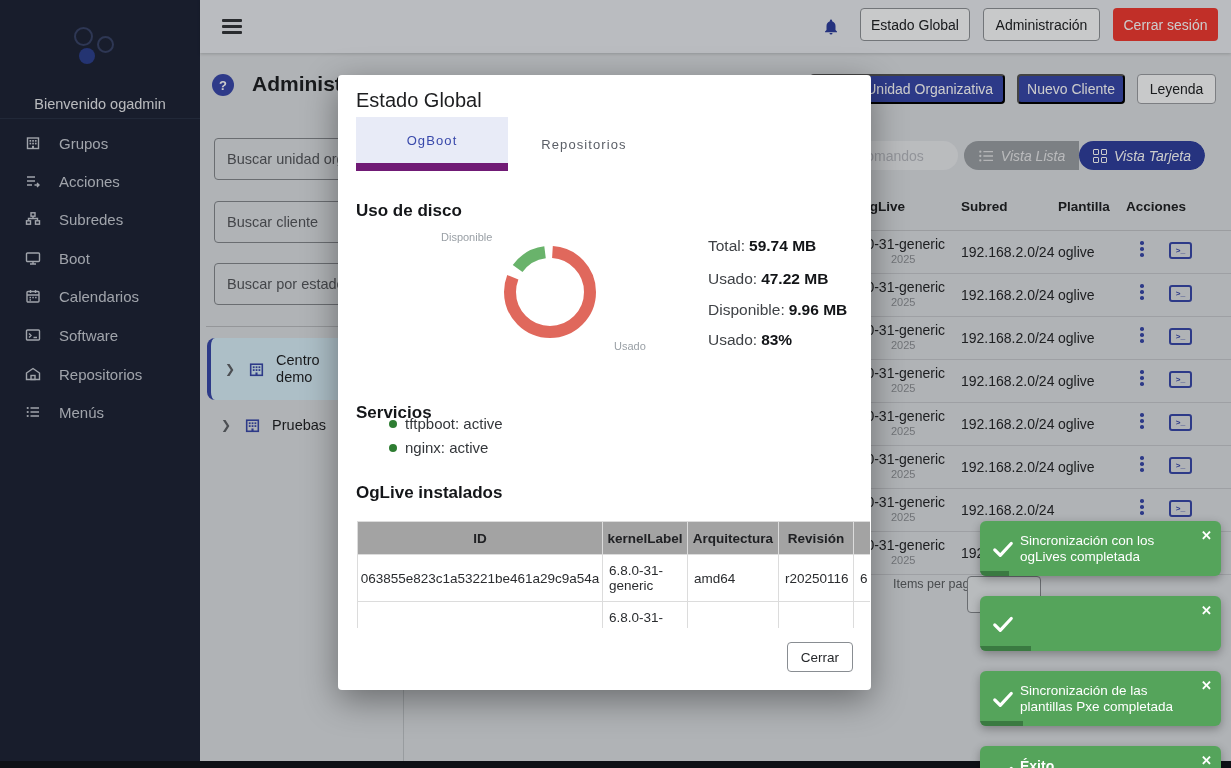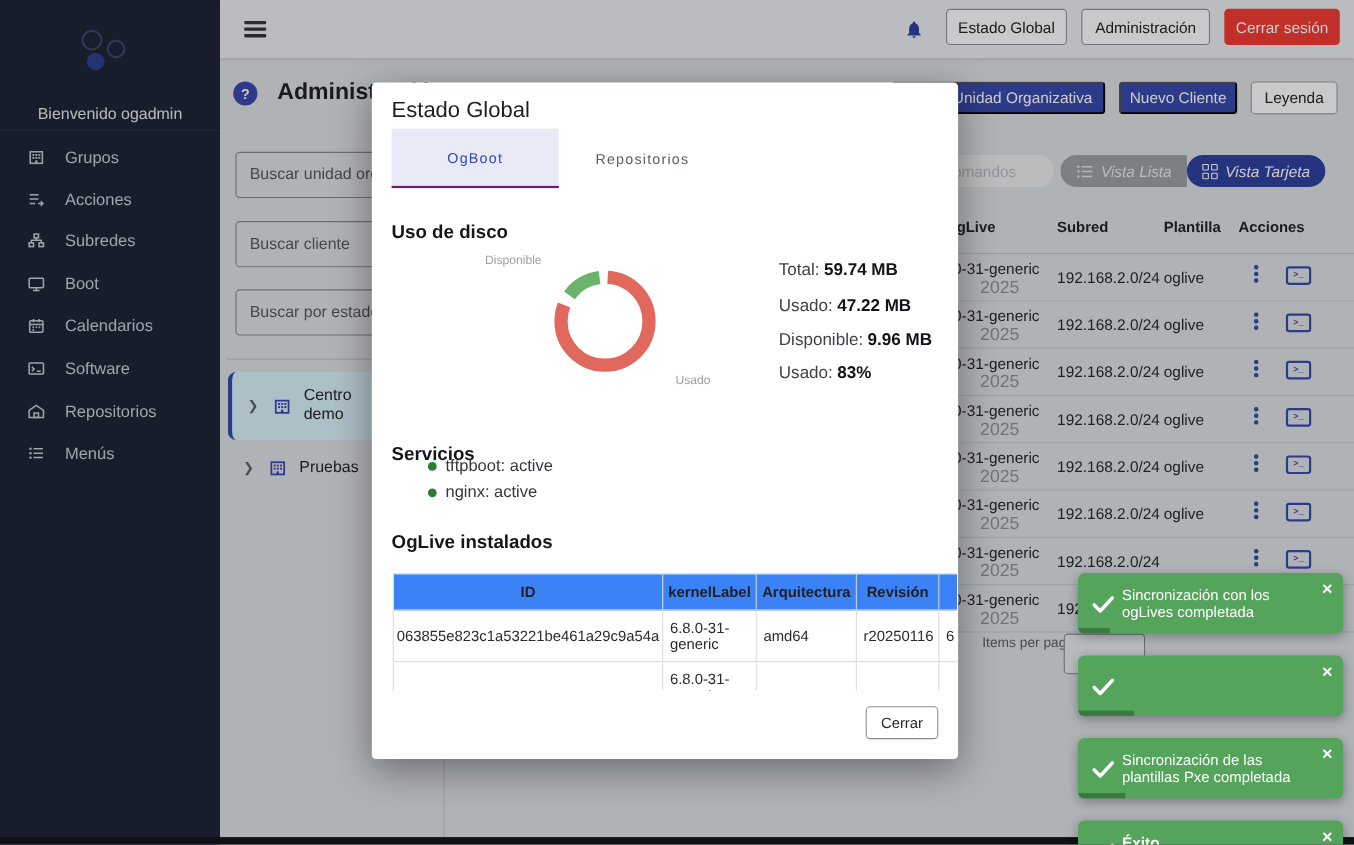--- a/index.html
+++ b/index.html
@@ -56,52 +56,52 @@
   .tree-lbl{margin-left:10px;font-size:14.5px;color:#1f2124;line-height:17px;}
 
   .vdiv{position:absolute;left:403px;top:126px;width:1px;height:635px;background:#bfc3c7;z-index:2;}
 
   
   .thead{position:absolute;left:403px;top:186px;right:0;height:44px;border-bottom:1px solid #c2c5c9;z-index:2;font-weight:bold;font-size:13.5px;color:#212326;}
   .thead span{position:absolute;top:13px;}
   .rows{position:absolute;left:403px;top:230px;right:0;height:344px;z-index:2;}
   .trow{position:absolute;left:0;right:0;height:43px;border-bottom:1px solid #c6c9cd;}
   .tr-k{position:absolute;right:286px;top:6px;font-size:14px;color:#26282b;white-space:nowrap;}
-  .tr-d{position:absolute;left:488px;top:23px;font-size:16px;color:#8d9196;white-space:nowrap;}
+  .tr-d{position:absolute;left:488px;top:23px;font-size:11px;color:#8d9196;white-space:nowrap;}
   .tr-s{position:absolute;left:558px;top:14px;font-size:14px;color:#26282b;}
   .tr-p{position:absolute;left:655px;top:14px;font-size:14px;color:#26282b;}
   .kebab{position:absolute;left:733px;top:11px;width:12px;cursor:pointer;}
   .kebab i{display:block;width:3.5px;height:3.5px;background:#3949ab;border-radius:50%;margin:0 auto 2.5px;}
   .termbtn{position:absolute;left:766px;top:12px;width:23px;height:17px;border:2px solid #3949ab;border-radius:3px;
            color:#3949ab;font-size:8px;font-weight:bold;font-family:"Liberation Mono",monospace;
            display:flex;align-items:center;justify-content:center;cursor:pointer;box-sizing:border-box;}
   .paginator{position:absolute;left:893px;top:577px;font-size:12.5px;color:#5c6063;z-index:2;}
   .pagesel{position:absolute;left:967px;top:576px;width:72px;height:35px;border:1px solid #85898e;border-radius:4px;z-index:2;background:#e7eaed;}
 
   
   .overlay{position:absolute;inset:0;background:rgba(0,0,0,0.20);z-index:10;}
   .bottom-strip{position:absolute;left:0;top:761px;width:1231px;height:7px;background:#0e1116;z-index:12;}
   .modal{position:absolute;left:338px;top:75px;width:533px;height:615px;background:#fff;border-radius:4px;z-index:20;
          box-shadow:0 10px 35px rgba(0,0,0,.4);}
   .m-title{position:absolute;left:18px;top:14px;font-size:20px;font-weight:500;color:#1d1e20;}
   .m-tabs{position:absolute;left:18px;top:42px;width:456px;height:54px;display:flex;}
   .m-tab{width:152px;display:flex;align-items:center;justify-content:center;font-size:13px;font-weight:500;
          letter-spacing:1.1px;color:#5a5e66;cursor:pointer;}
-  .m-tab.active{background:#e8ebf7;color:#3949ab;border-bottom:2px solid #701a75;box-sizing:border-box;}
+  .m-tab.active{background:#e8ebf7;color:#3949ab;border-bottom:8px solid #701a75;box-sizing:border-box;}
   .m-h{position:absolute;left:18px;font-size:17px;font-weight:bold;color:#141619;}
   .donut{position:absolute;left:160px;top:165px;width:104px;height:104px;}
   .d-lab{position:absolute;font-size:11px;color:#9aa0a6;}
   .stat{position:absolute;left:370px;font-size:15.5px;color:#3f4246;white-space:nowrap;}
   .stat b{color:#121417;margin-left:4px;}
   .svc{position:absolute;left:51px;font-size:15px;color:#34373b;display:flex;align-items:center;}
   .svc i{width:8px;height:8px;border-radius:50%;background:#2e7d32;margin-right:8px;}
   .m-tablewrap{position:absolute;left:19px;top:446px;width:512px;height:106px;overflow:hidden;border-top:1px solid #dcdcdc;border-left:1px solid #dcdcdc;}
   .m-table{display:flex;flex-wrap:wrap;width:587px;font-size:13.5px;color:#2a2c2f;}
   .m-cell{box-sizing:border-box;border-right:1px solid #dcdcdc;border-bottom:1px solid #dcdcdc;display:flex;align-items:center;}
-  .m-cell.hd{height:33px;font-weight:bold;justify-content:center;background:#3b82f6;color:#202124;}
+  .m-cell.hd{height:33px;font-weight:bold;justify-content:center;background:#a3a3a3;color:#202124;}
   .m-cell.bd{height:47px;padding:2px 6px;}
   .w0{width:245px;} .w1{width:85px;} .w2{width:91px;} .w3{width:75px;} .w4{width:91px;border-right:none;}
   .idc{justify-content:center;}
   .m-close{position:absolute;left:449px;top:567px;width:66px;height:30px;background:#fff;border:1px solid #898d92;border-radius:4px;
            font-size:13.5px;color:#26282b;display:flex;align-items:center;justify-content:center;cursor:pointer;}
 
   
   .toast-stack{position:absolute;left:980px;top:521px;width:241px;z-index:30;display:flex;flex-direction:column;gap:20px;}
   .toast{position:relative;height:55px;background:#55a45b;border-radius:6px;color:#fff;overflow:hidden;
          box-shadow:0 3px 10px rgba(0,0,0,.3);}

